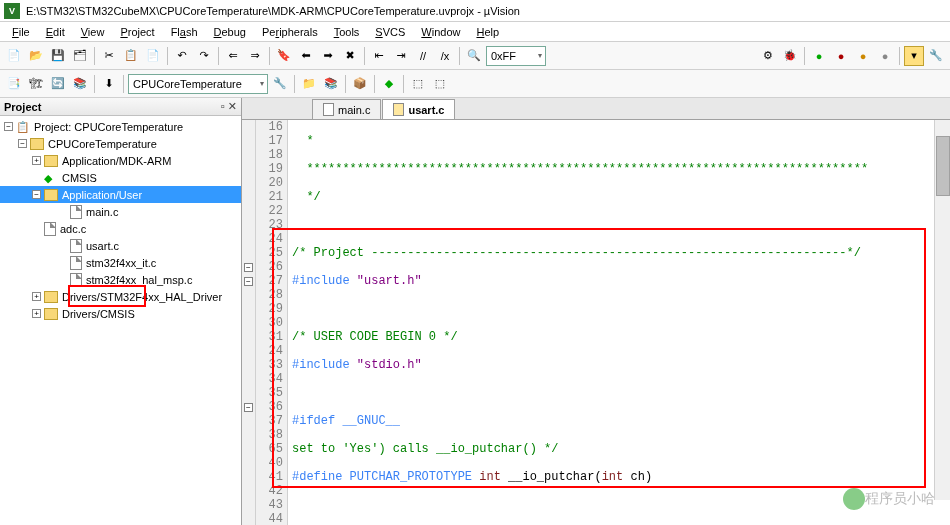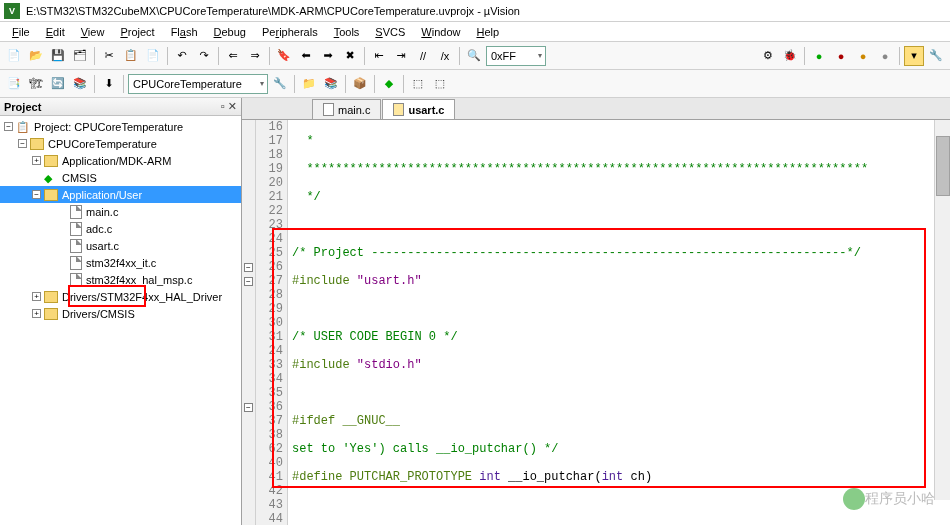--- a/index.html
+++ b/index.html
@@ -37,23 +37,23 @@
 .tab-ico { width:11px; height:13px; background:#fff; border:1px solid #888; }
 .etab.active .tab-ico { background:#ffe8a0; }
 .code-area { flex:1; display:flex; font-family:"Courier New",monospace; font-size:12px; overflow:hidden; position:relative; }
 .gutter-fold { width:14px; background:#f0f0f0; border-right:1px solid #d0d0d0; }
 .gutter-ln { width:32px; background:#f0f0f0; text-align:right; color:#808080; padding-right:4px; border-right:1px solid #d0d0d0; }
 .code-text { flex:1; padding-left:4px; white-space:pre; overflow:hidden; }
 .ln { height:14px; line-height:14px; }
 .fold { height:14px; display:flex; align-items:center; justify-content:center; }
 .fbox { width:9px; height:9px; border:1px solid #808080; font-size:8px; line-height:7px; text-align:center; background:#fff; }
 .c-comment { color:#008000; }
-.c-keyword { color:#4c1d95; }
+.c-keyword { color:#7f1d1d; }
 .c-string { color:#800080; }
-.c-pp { color:#4d7c0f; }
+.c-pp { color:#3b82f6; }
 .red-box-code { position:absolute; border:2px solid #f00; pointer-events:none; left:272px; top:228px; width:654px; height:260px; }
 .watermark { position:absolute; right:15px; bottom:15px; color:#bbb; font-size:14px; display:flex; align-items:center; }
 .wm-ico { width:22px; height:22px; border-radius:50%; background:#8c8; }
 .scrollbar-v { position:absolute; right:0; top:120px; width:16px; height:380px; background:#f0f0f0; border-left:1px solid #d0d0d0; }
 .scrollbar-v .thumb { width:14px; height:60px; background:#c0c0c0; margin:16px auto 0; border:1px solid #a0a0a0; }
 </style>
 </head>
 <body>
 
 <div class="titlebar">
@@ -168,21 +168,21 @@
       <div class="tree-row sel" style="padding-left:32px">
         <span class="tglyph" style="color:#000">−</span>
           <span class="folder-ico"></span>
           <span>Application/User</span>
       </div>
       <div class="tree-row" style="padding-left:58px">
         <span class="tglyph none"></span>
           <span class="file-ico"></span>
           <span>main.c</span>
       </div>
-      <div class="tree-row" style="padding-left:58px">
+      <div class="tree-row" style="padding-left:32px">
         <span class="tglyph none"></span>
           <span class="file-ico"></span>
           <span>adc.c</span>
       </div>
       <div class="tree-row" style="padding-left:58px">
         <span class="tglyph none"></span>
           <span class="file-ico"></span>
           <span>usart.c</span>
       </div>
       <div class="tree-row" style="padding-left:58px">
@@ -274,21 +274,21 @@
           <div class="ln">29</div>
           <div class="ln">30</div>
           <div class="ln">31</div>
           <div class="ln">24</div>
           <div class="ln">33</div>
           <div class="ln">34</div>
           <div class="ln">35</div>
           <div class="ln">36</div>
           <div class="ln">37</div>
           <div class="ln">38</div>
-          <div class="ln">62</div>
+          <div class="ln">65</div>
           <div class="ln">40</div>
           <div class="ln">41</div>
           <div class="ln">42</div>
           <div class="ln">43</div>
           <div class="ln">44</div>
         </div>
       <div class="code-text">
 <div class="ln"><span class="c-comment">  *</span></div>
 <div class="ln"><span class="c-comment">  ******************************************************************************</span></div>
 <div class="ln"><span class="c-comment">  */</span></div>

